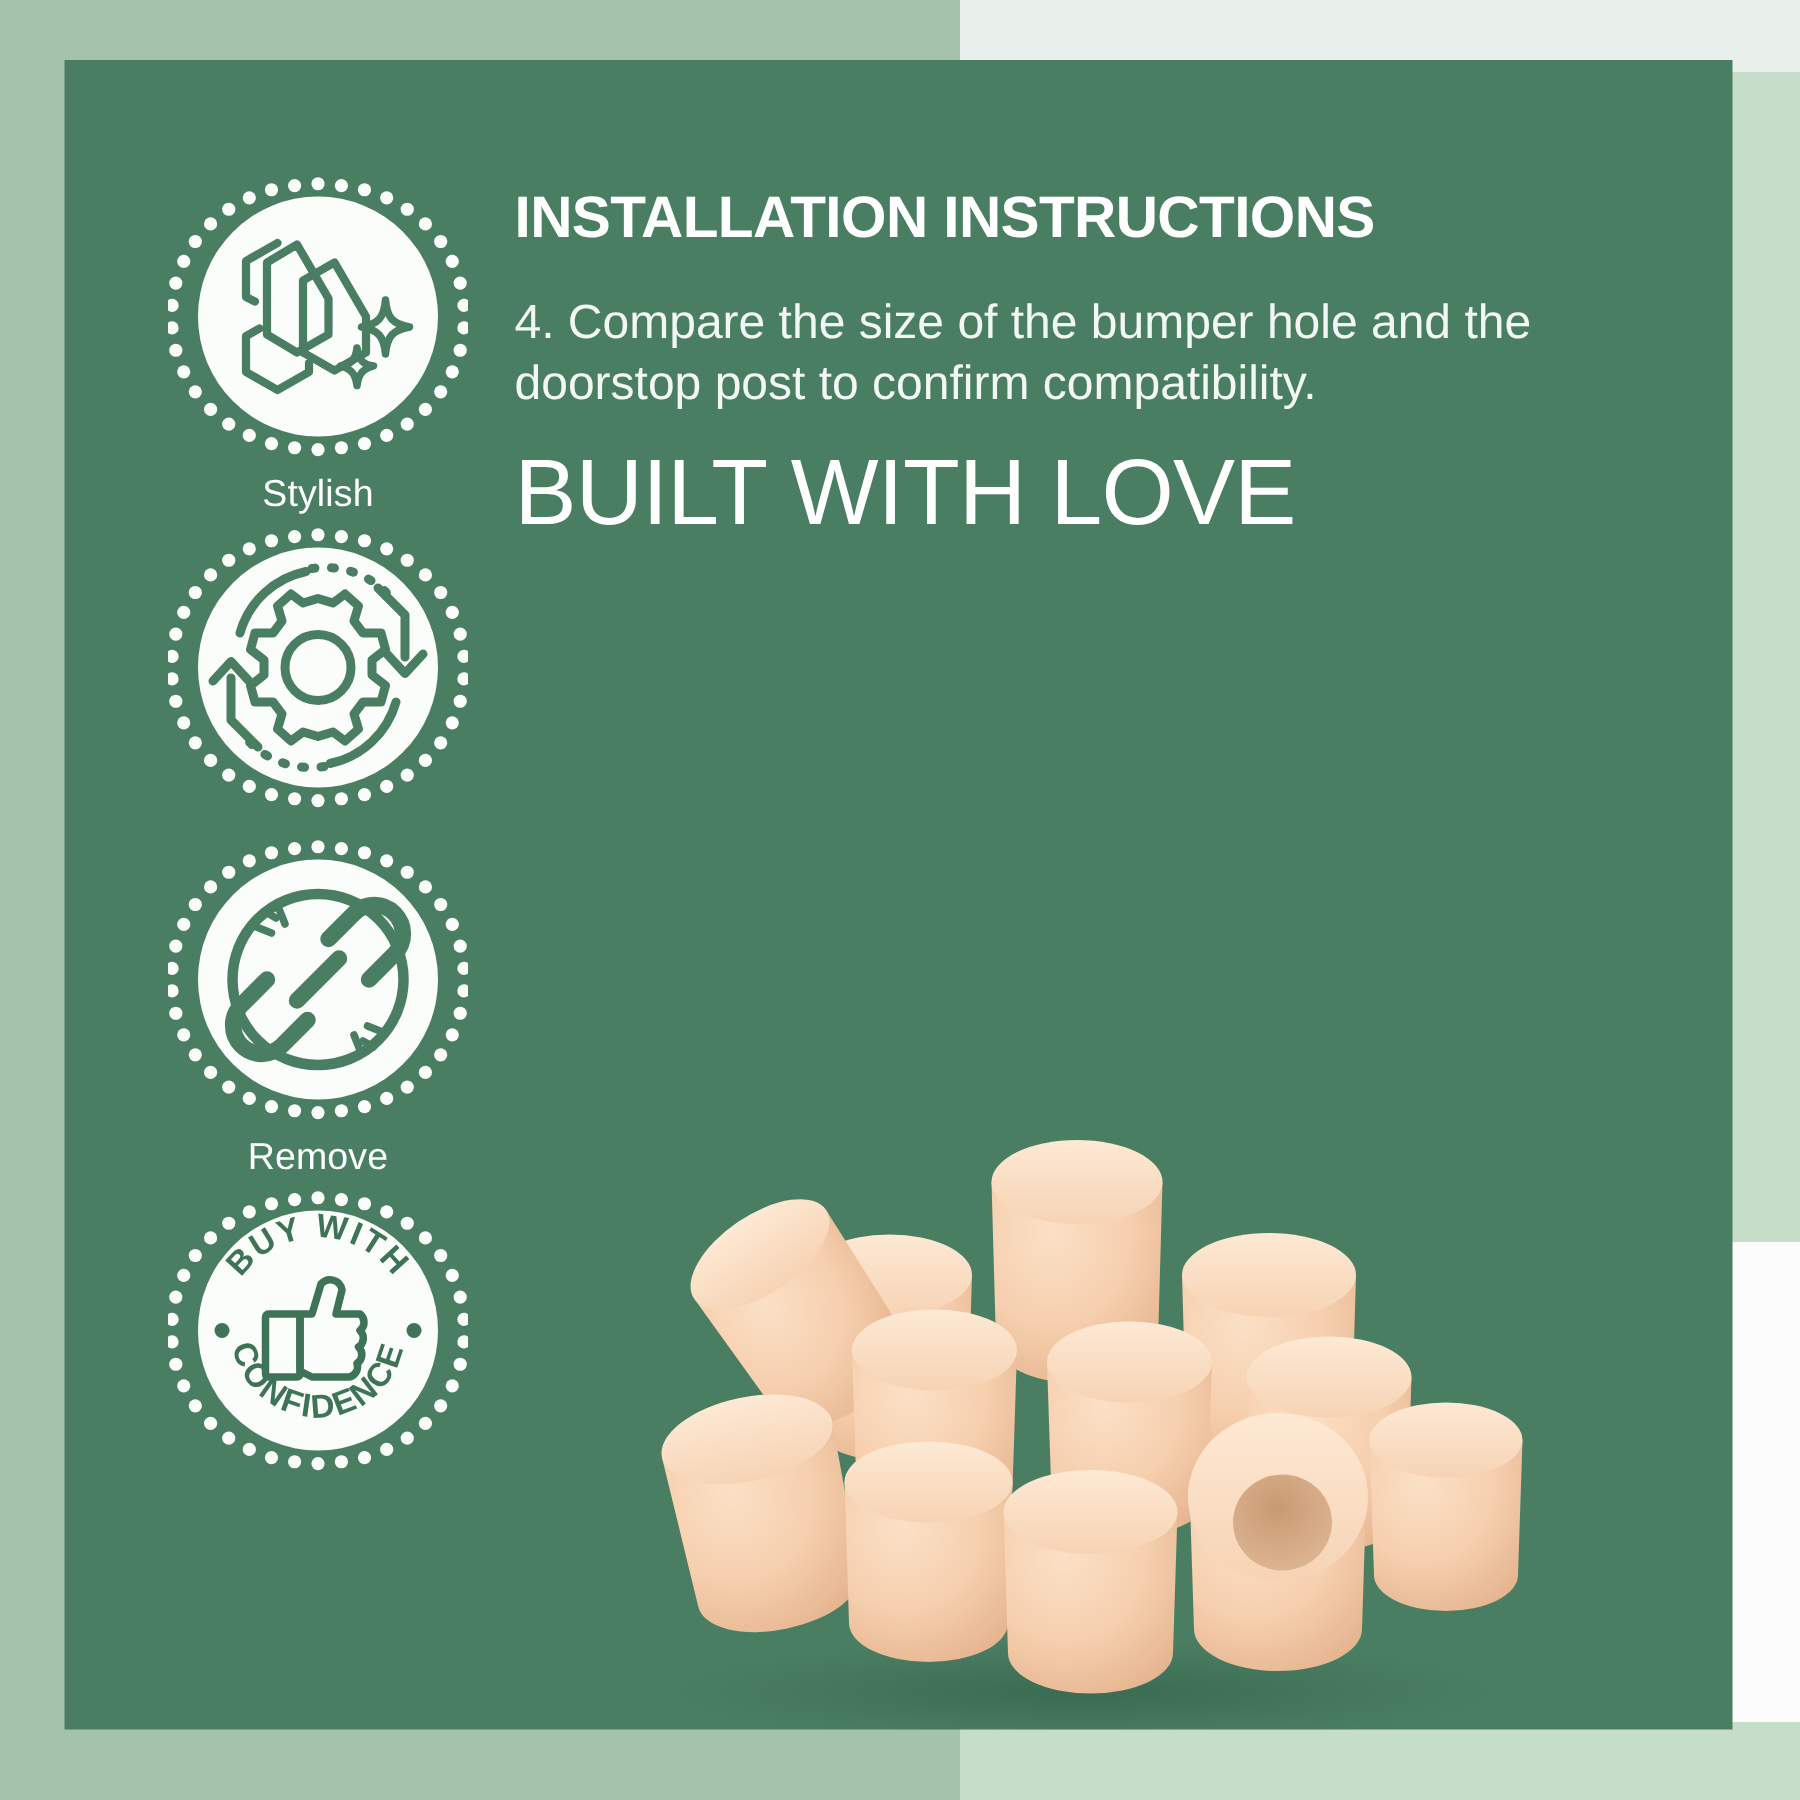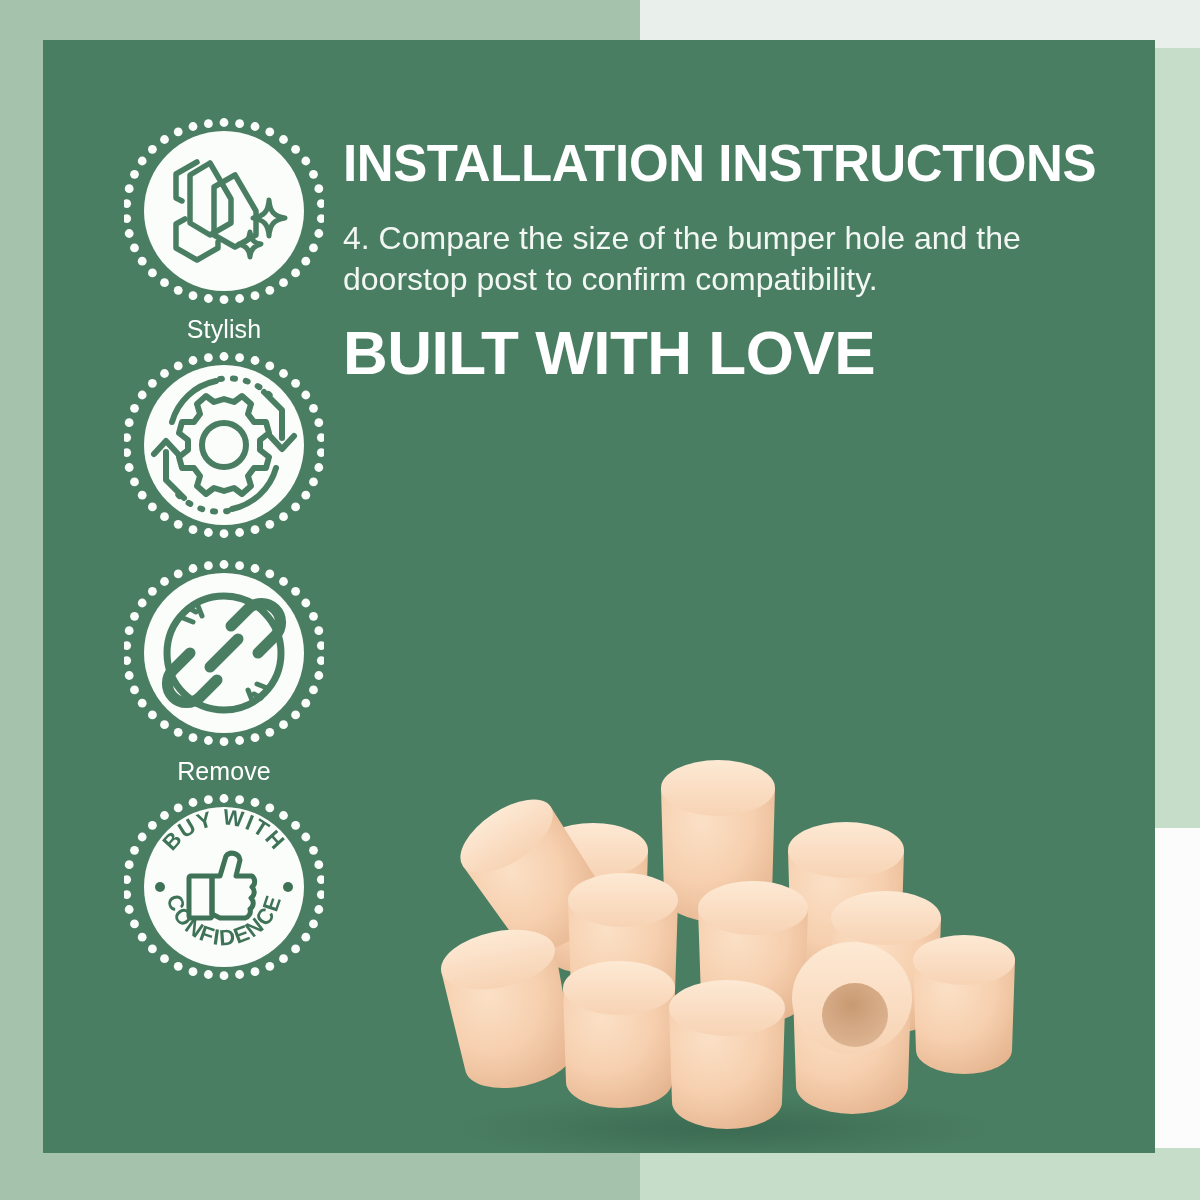--- a/index.html
+++ b/index.html
@@ -39,21 +39,21 @@
     top: 40px;
     width: 1112px;
     height: 1113px;
     background: #4a7e62;
     overflow: hidden;
   }
 
   
   #badge-column {
     position: absolute;
-    left: 16px;
+    left: 4px;
     top: 78px;
     width: 330px;
   }
   .badge {
     position: relative;
     width: 330px;
     margin-bottom: 8px;
     text-align: center;
   }
   .badge-disc-wrap {
@@ -75,40 +75,40 @@
 
   
   #content-column {
     position: absolute;
     left: 300px;
     top: 82px;
     width: 815px;
   }
   #main-heading {
     color: #ffffff;
-    font-size: 51px;
+    font-size: 39px;
     font-weight: 700;
     letter-spacing: -0.4px;
     line-height: 1.02;
-    margin: 16px 0 28px 0;
+    margin: 4px 0 28px 0;
     white-space: nowrap;
   }
   .instruction {
     color: #f2f7f4;
     font-size: 32px;
     font-weight: 400;
     line-height: 1.28;
     margin: 0 0 30px 0;
     max-width: 790px;
   }
   .instruction:last-of-type { margin-bottom: 22px; }
   #secondary-heading {
     color: #ffffff;
     font-size: 62px;
-    font-weight: 700;
+    font-weight: 400;
     letter-spacing: -0.5px;
     line-height: 1;
     margin: 22px 0 0 0;
     white-space: nowrap;
   }
 
   
   #product-photo {
     position: absolute;
     left: 350px;

